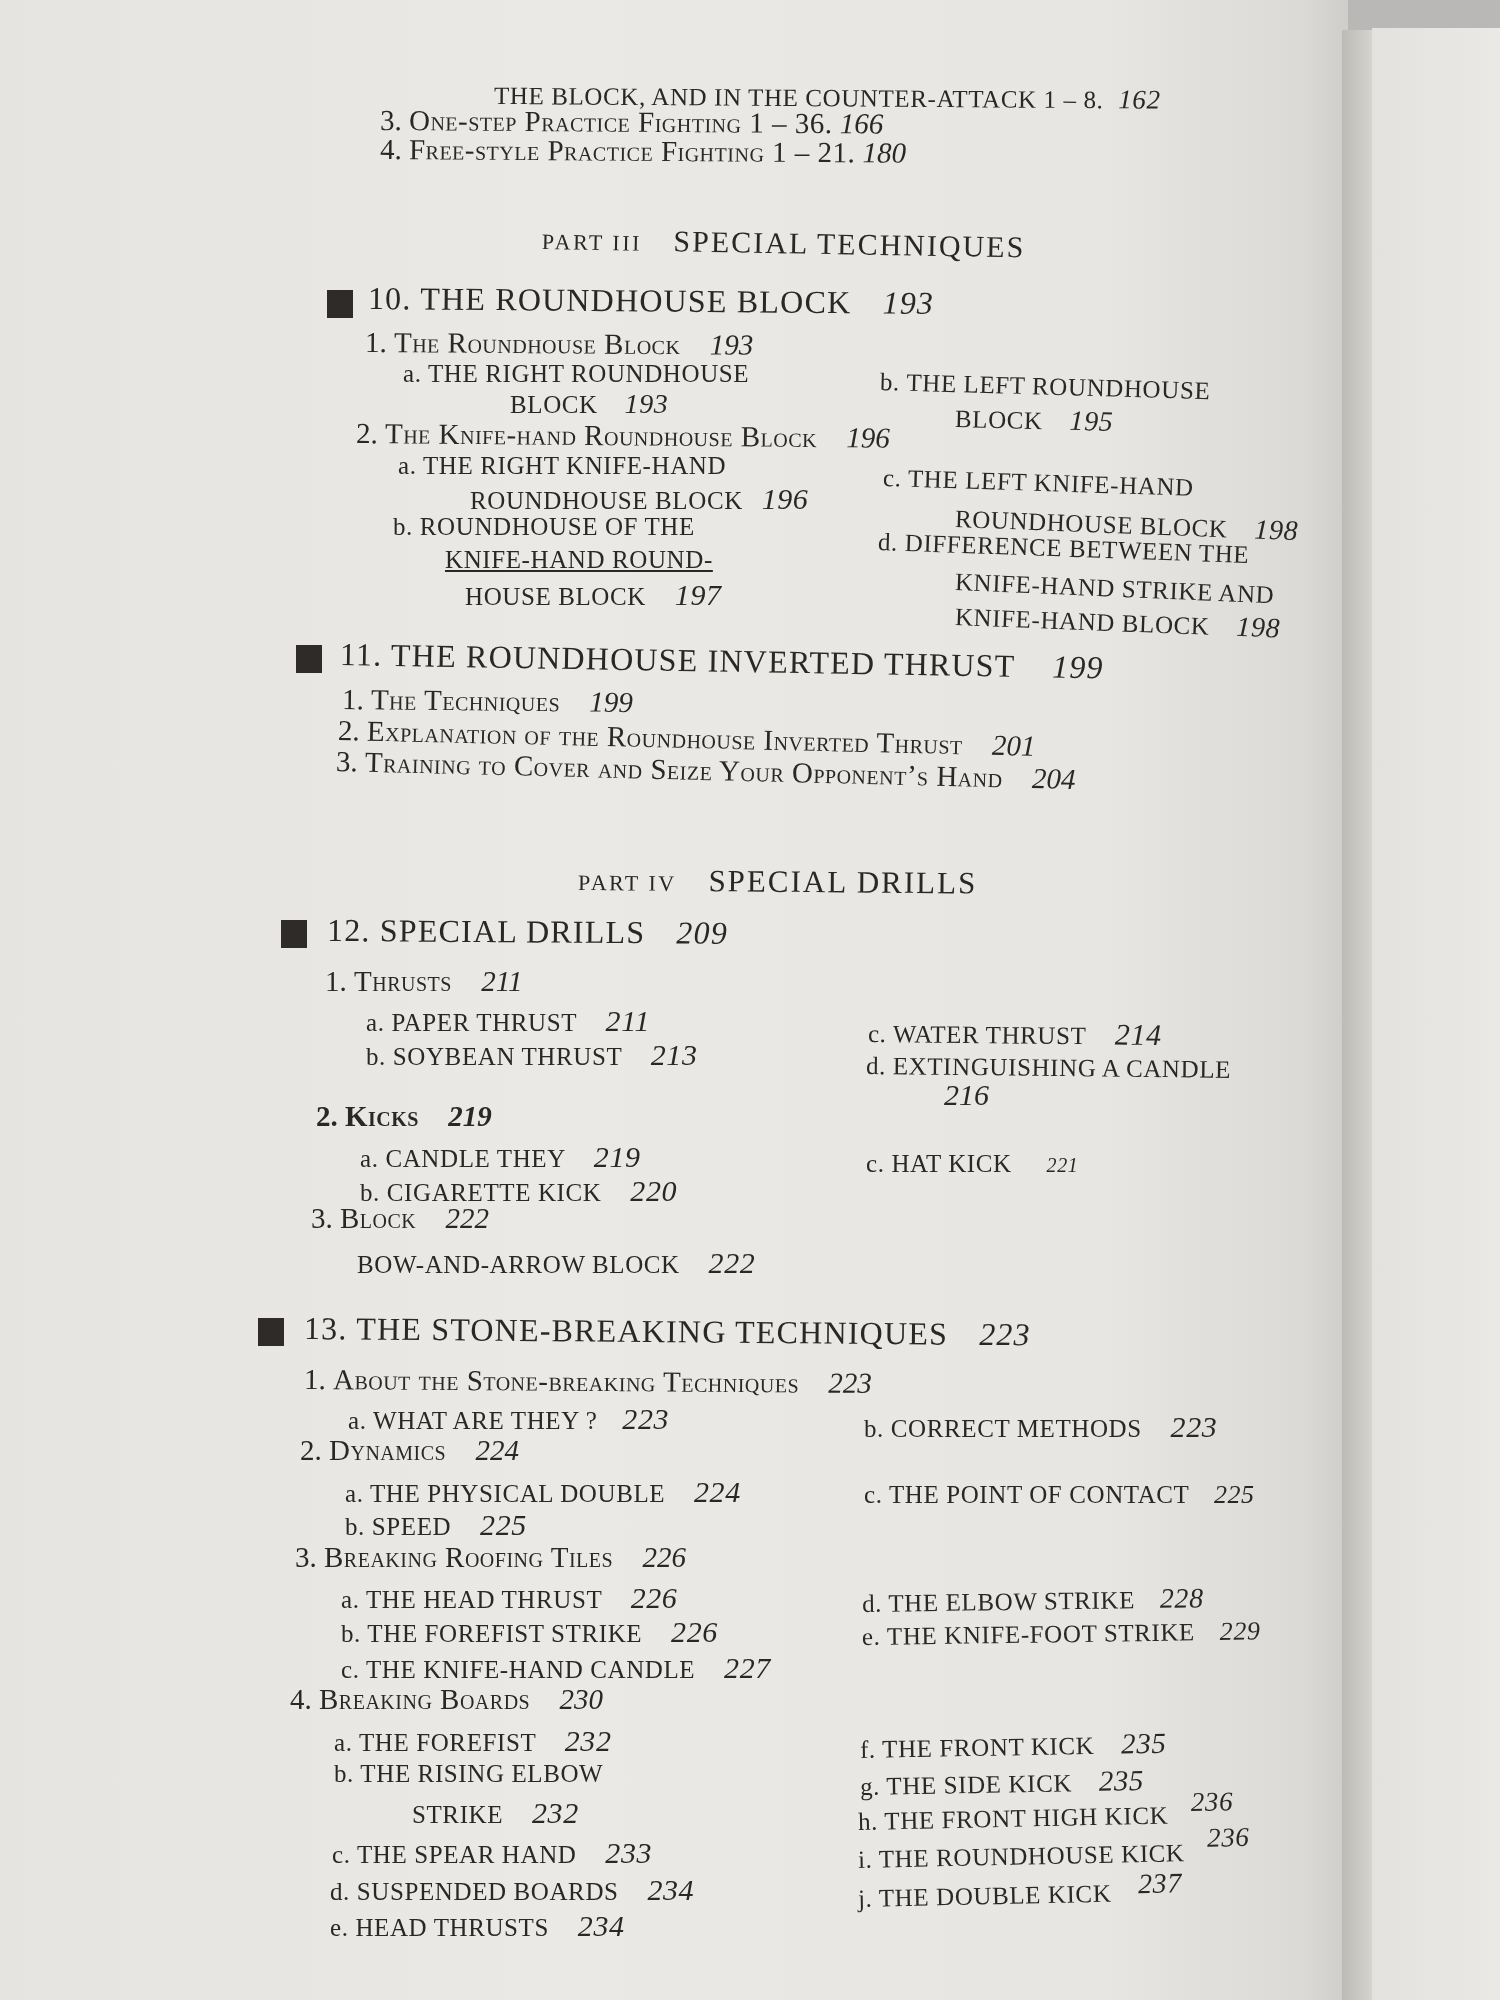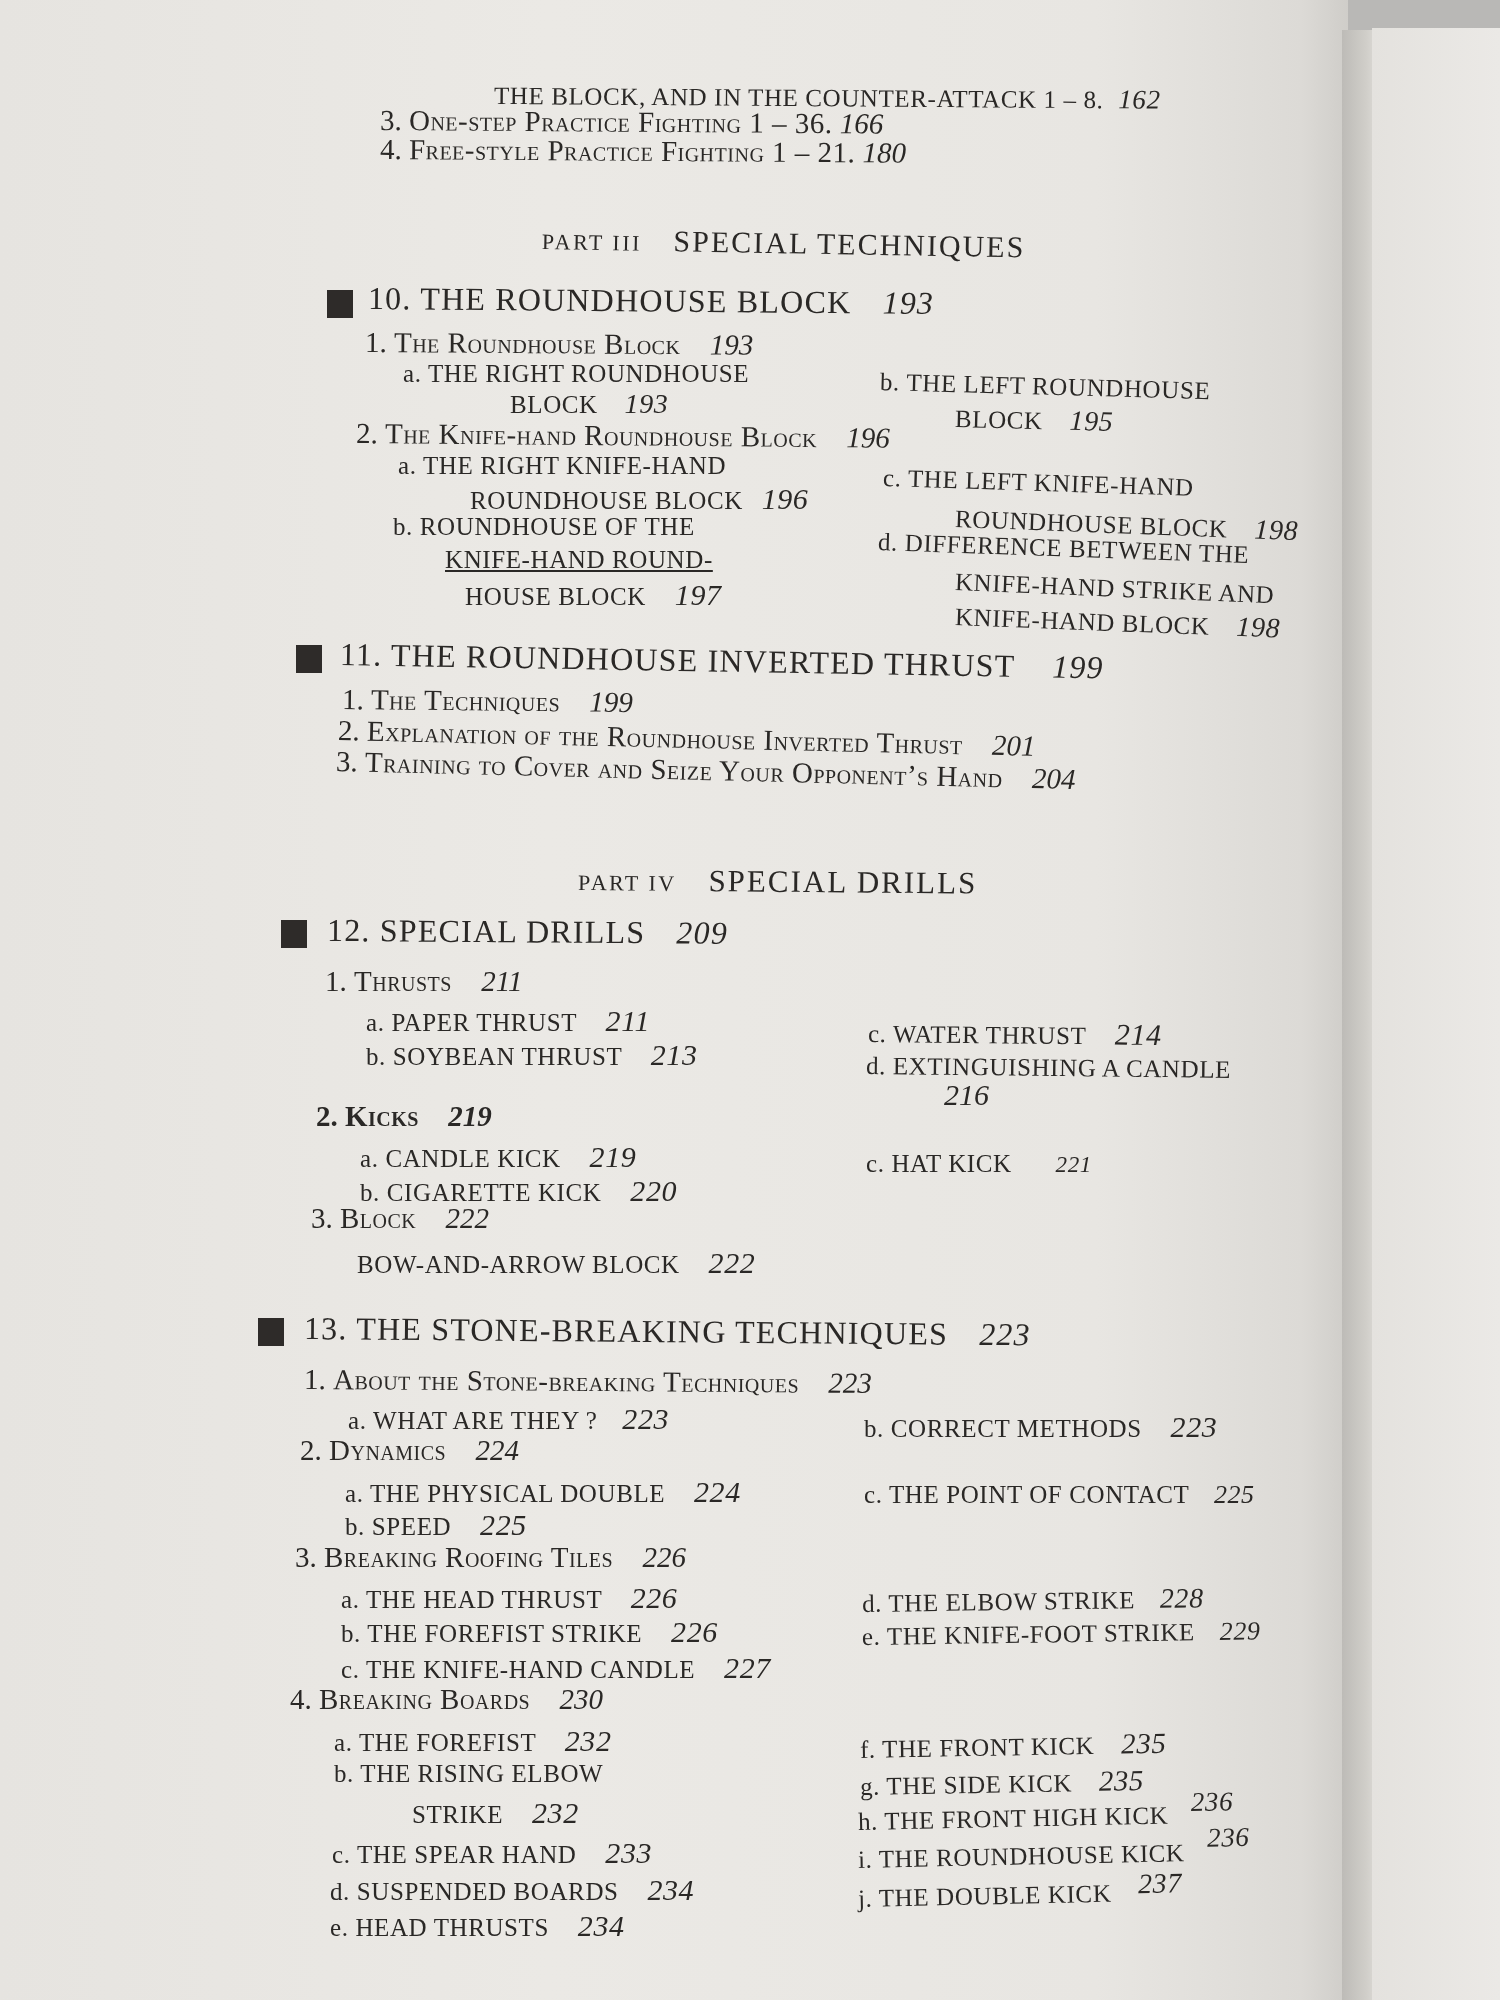--- a/index.html
+++ b/index.html
@@ -202,32 +202,32 @@
   <span class="pg" style="font-size:30px;">216</span>
 </div>
 
 <div class="line sec" style="left:316px;top:1100px;font-weight:bold;">
   <span>2.</span>
   <span class="sc">Kicks</span>
   <span class="pg" style="margin-left:22px;">219</span>
 </div>
 <div class="line sub caps" style="left:360px;top:1140px;">
   <span>a.</span>
-  <span>CANDLE KICK</span>
+  <span>CANDLE THEY</span>
   <span class="pg" style="font-size:30px;margin-left:22px;">219</span>
 </div>
 <div class="line sub caps" style="left:360px;top:1174px;">
   <span>b.</span>
   <span>CIGARETTE KICK</span>
   <span class="pg" style="font-size:30px;margin-left:22px;">220</span>
 </div>
 <div class="line sub caps" style="left:866px;top:1150px;">
   <span>c.</span>
   <span>HAT KICK</span>
-  <span class="pg" style="font-size:23px;margin-left:37px;">221</span>
+  <span class="pg" style="font-size:20px;margin-left:28px;">221</span>
 </div>
 <div class="line sec" style="left:311px;top:1202px;">
   <span>3.</span>
   <span class="sc">Block</span>
   <span class="pg" style="margin-left:22px;">222</span>
 </div>
 <div class="line sub caps" style="left:357px;top:1246px;">
   <span>BOW-AND-ARROW BLOCK</span>
   <span class="pg" style="font-size:30px;margin-left:22px;">222</span>
 </div>

